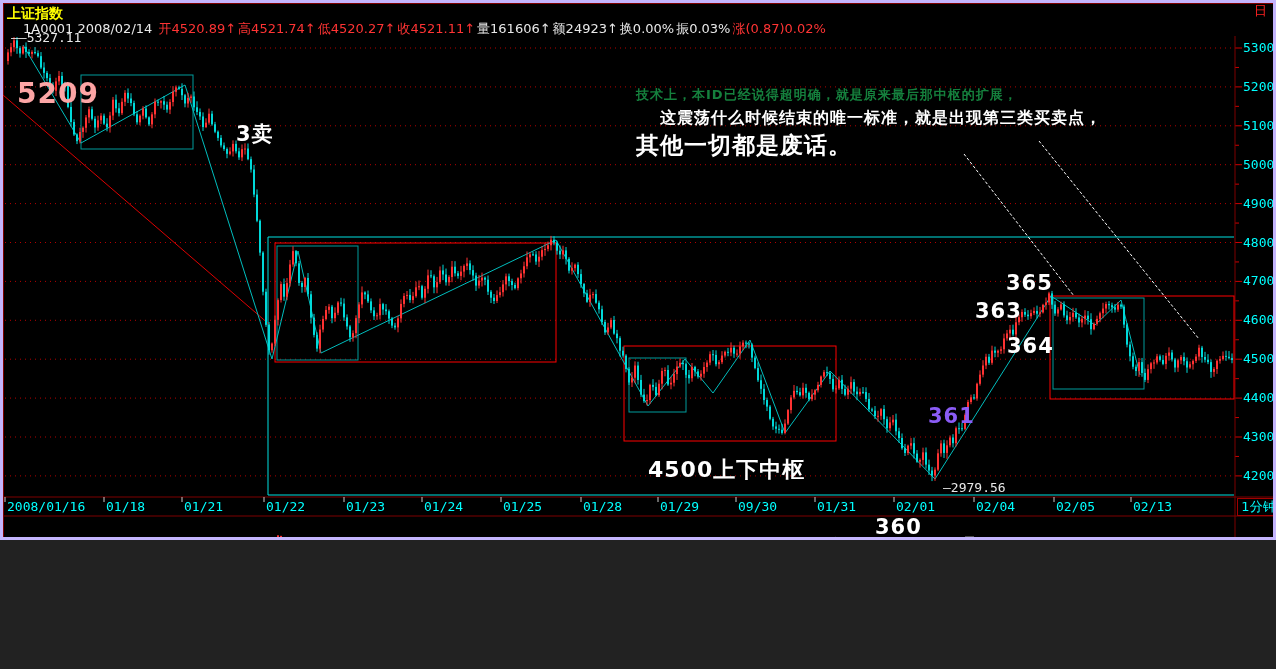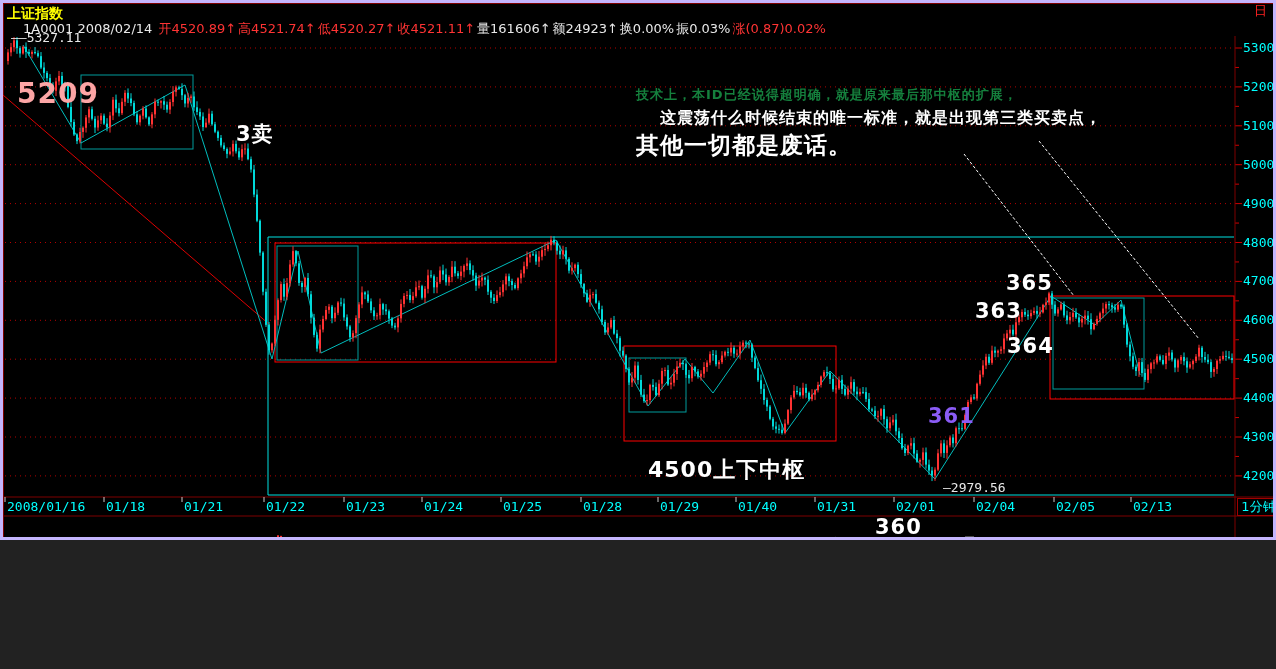--- a/index.html
+++ b/index.html
@@ -1349,21 +1349,21 @@
       <div class="abs" style="left: 1240px; top: 464.9px; color: rgb(0, 255, 255); font-size: 13px; font-family: &quot;DejaVu Sans Mono&quot;, monospace;">4200.0</div>
       <div class="abs" style="left: 4px; top: 496px; color: rgb(0, 255, 255); font-size: 13px; font-family: &quot;DejaVu Sans Mono&quot;, monospace;">2008/01/16</div>
       <div class="abs" style="left: 103px; top: 496px; color: rgb(0, 255, 255); font-size: 13px; font-family: &quot;DejaVu Sans Mono&quot;, monospace;">01/18</div>
       <div class="abs" style="left: 181px; top: 496px; color: rgb(0, 255, 255); font-size: 13px; font-family: &quot;DejaVu Sans Mono&quot;, monospace;">01/21</div>
       <div class="abs" style="left: 263px; top: 496px; color: rgb(0, 255, 255); font-size: 13px; font-family: &quot;DejaVu Sans Mono&quot;, monospace;">01/22</div>
       <div class="abs" style="left: 343px; top: 496px; color: rgb(0, 255, 255); font-size: 13px; font-family: &quot;DejaVu Sans Mono&quot;, monospace;">01/23</div>
       <div class="abs" style="left: 421px; top: 496px; color: rgb(0, 255, 255); font-size: 13px; font-family: &quot;DejaVu Sans Mono&quot;, monospace;">01/24</div>
       <div class="abs" style="left: 500px; top: 496px; color: rgb(0, 255, 255); font-size: 13px; font-family: &quot;DejaVu Sans Mono&quot;, monospace;">01/25</div>
       <div class="abs" style="left: 580px; top: 496px; color: rgb(0, 255, 255); font-size: 13px; font-family: &quot;DejaVu Sans Mono&quot;, monospace;">01/28</div>
       <div class="abs" style="left: 657px; top: 496px; color: rgb(0, 255, 255); font-size: 13px; font-family: &quot;DejaVu Sans Mono&quot;, monospace;">01/29</div>
-      <div class="abs" style="left: 735px; top: 496px; color: rgb(0, 255, 255); font-size: 13px; font-family: &quot;DejaVu Sans Mono&quot;, monospace;">01/40</div>
+      <div class="abs" style="left: 735px; top: 496px; color: rgb(0, 255, 255); font-size: 13px; font-family: &quot;DejaVu Sans Mono&quot;, monospace;">09/30</div>
       <div class="abs" style="left: 814px; top: 496px; color: rgb(0, 255, 255); font-size: 13px; font-family: &quot;DejaVu Sans Mono&quot;, monospace;">01/31</div>
       <div class="abs" style="left: 893px; top: 496px; color: rgb(0, 255, 255); font-size: 13px; font-family: &quot;DejaVu Sans Mono&quot;, monospace;">02/01</div>
       <div class="abs" style="left: 973px; top: 496px; color: rgb(0, 255, 255); font-size: 13px; font-family: &quot;DejaVu Sans Mono&quot;, monospace;">02/04</div>
       <div class="abs" style="left: 1053px; top: 496px; color: rgb(0, 255, 255); font-size: 13px; font-family: &quot;DejaVu Sans Mono&quot;, monospace;">02/05</div>
       <div class="abs" style="left: 1130px; top: 496px; color: rgb(0, 255, 255); font-size: 13px; font-family: &quot;DejaVu Sans Mono&quot;, monospace;">02/13</div>
       <div class="abs" style="left: 1242px; top: 565px; color: rgb(0, 255, 255); font-size: 13px; font-family: &quot;DejaVu Sans Mono&quot;, monospace;">0.00</div>
       <div class="abs" style="left: 1237px; top: 622px; color: rgb(0, 255, 255); font-size: 13px; font-family: &quot;DejaVu Sans Mono&quot;, monospace;">-50.00</div>
       <div class="abs" style="left: 8px; top: 27px; color: rgb(232, 232, 232); font-size: 13px; font-family: &quot;DejaVu Sans Mono&quot;, monospace;">——5327.11</div>
       <div class="abs" style="left: 940px; top: 477px; color: rgb(232, 232, 232); font-size: 13px; font-family: &quot;DejaVu Sans Mono&quot;, monospace;">—2979.56</div>
       <div class="abs" style="left: 14px; top: 74px; color: #fca5a5; font-size: 28px; font-weight: bold; letter-spacing: 1px;">5209</div>

